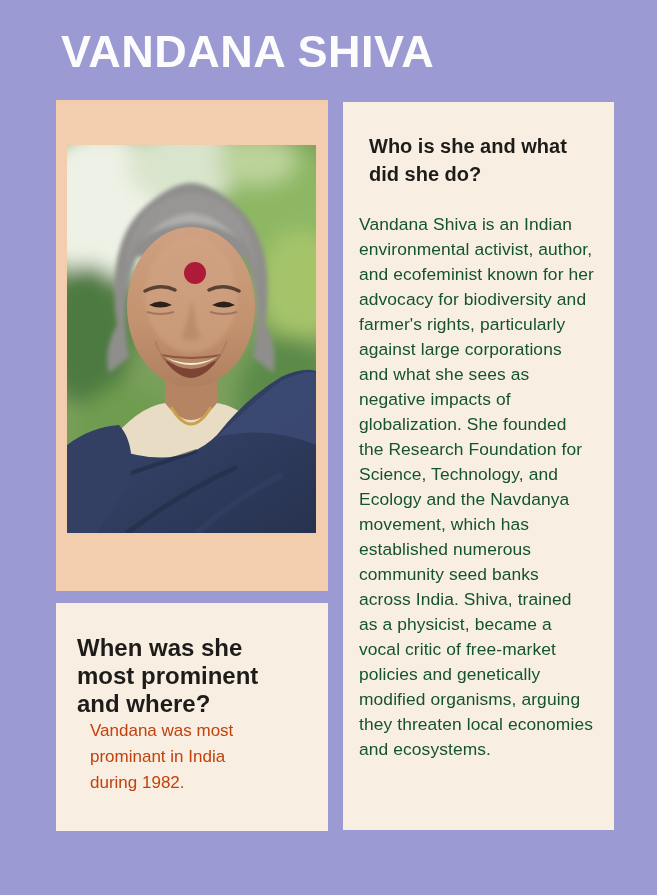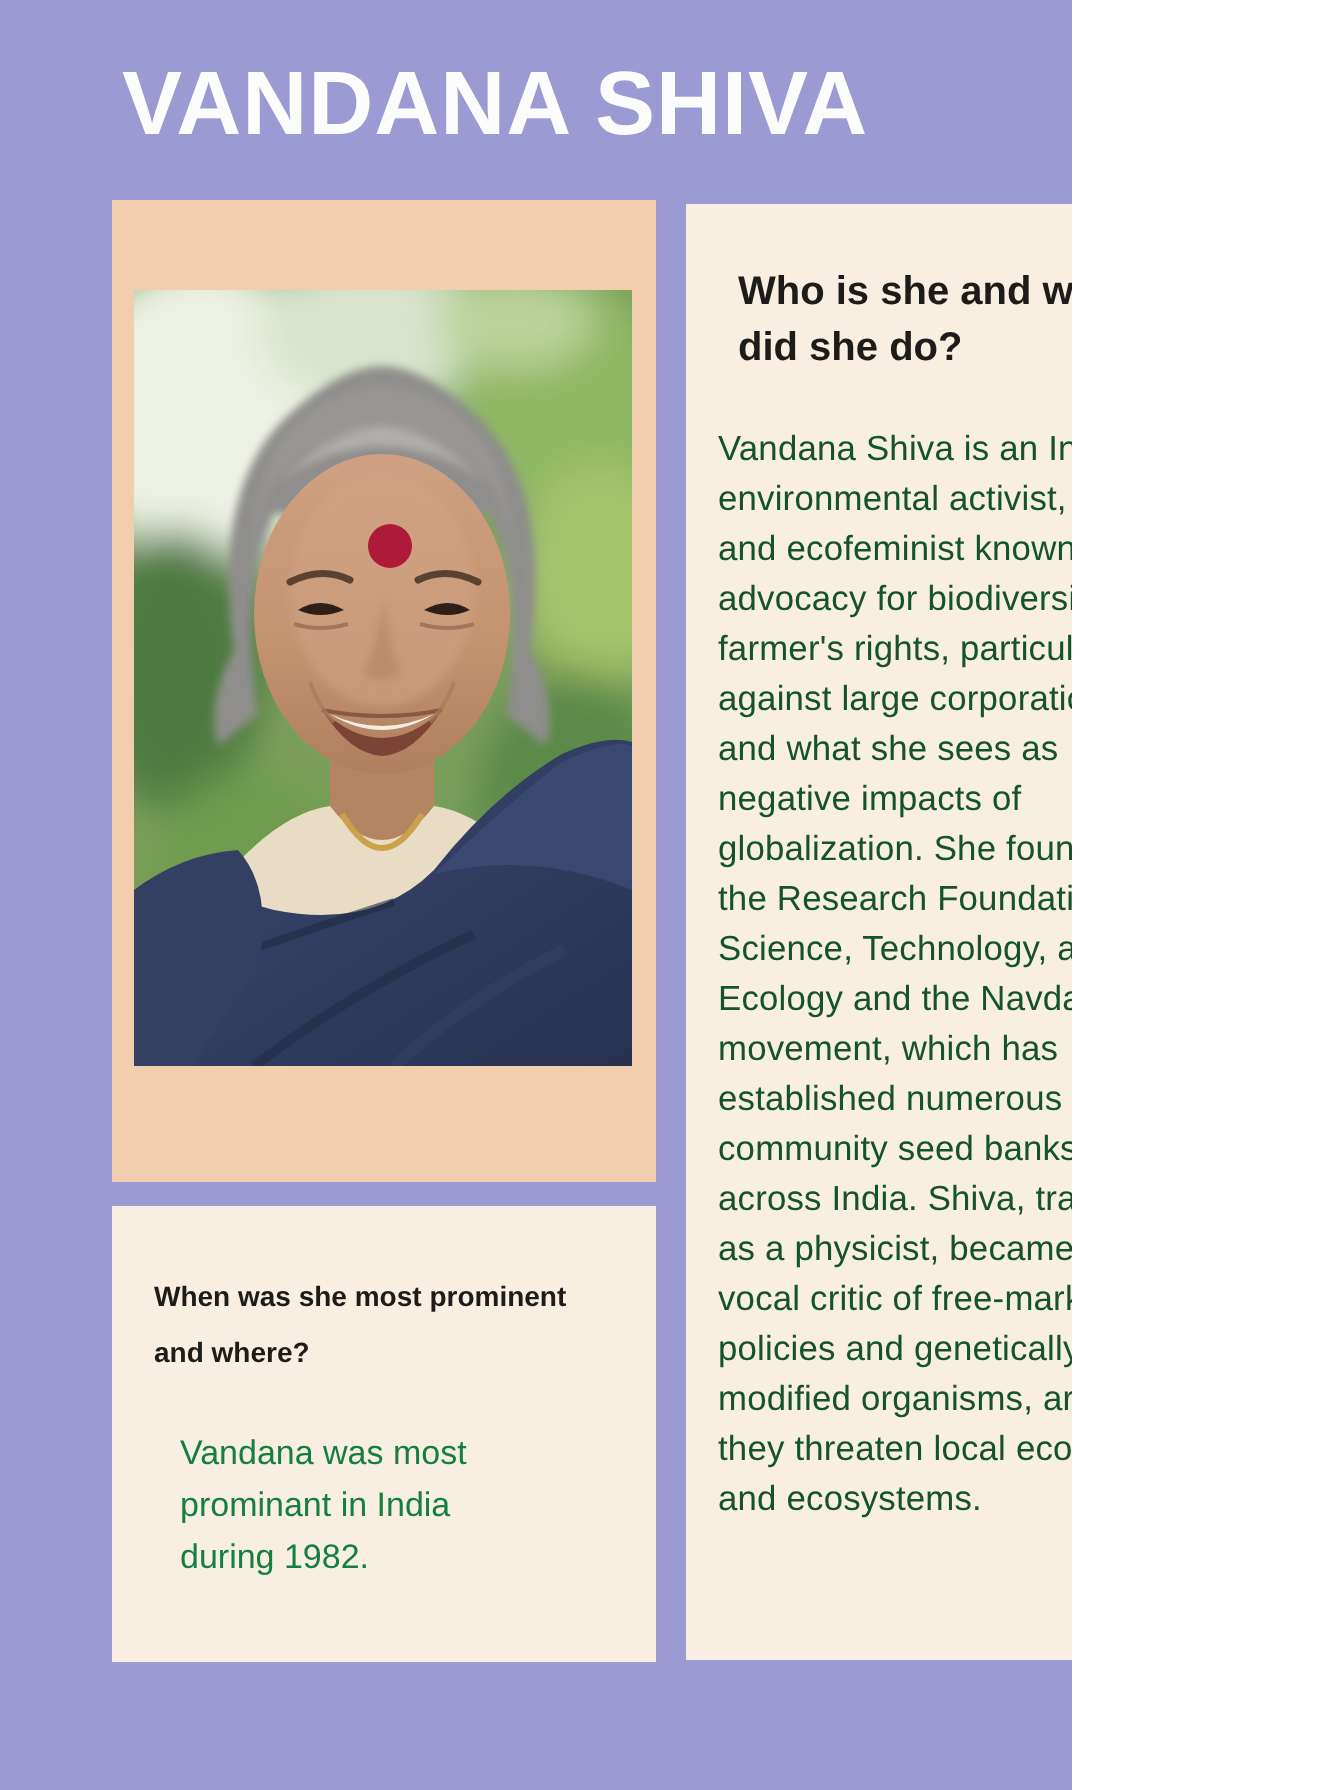--- a/index.html
+++ b/index.html
@@ -2,21 +2,21 @@
 <html><head>
 <meta charset="utf-8">
 <style>
   html, body {
     margin: 0;
     padding: 0;
     font-family: "Liberation Sans", "DejaVu Sans", sans-serif;
   }
   .canvas {
     position: relative;
-    width: 536px;
+    width: 657px;
     height: 895px;
     background: #9b9ad3;
     overflow: hidden;
   }
   .page-title {
     position: absolute;
     left: 61px;
     top: 26px;
     font-size: 45px;
     font-weight: bold;
@@ -46,31 +46,30 @@
   .portrait-frame svg { display: block; }
   .when-card {
     left: 56px;
     top: 603px;
     width: 272px;
     height: 228px;
     background: #f8efe2;
     padding: 31px 26px 0 21px;
   }
   .when-heading {
-    font-size: 14px;
+    font-size: 24px;
     font-weight: bold;
     line-height: 28px;
     color: #1e1c1a;
   }
   .when-body {
-    margin-top: 24px;
     margin-left: 13px;
     font-size: 17px;
     line-height: 26px;
-    color: #15803d;
+    color: #c2410c;
     max-width: 175px;
   }
   .who-card {
     left: 343px;
     top: 102px;
     width: 271px;
     height: 728px;
     background: #f8efe2;
     padding: 30px 20px 3px 16px;
   }

